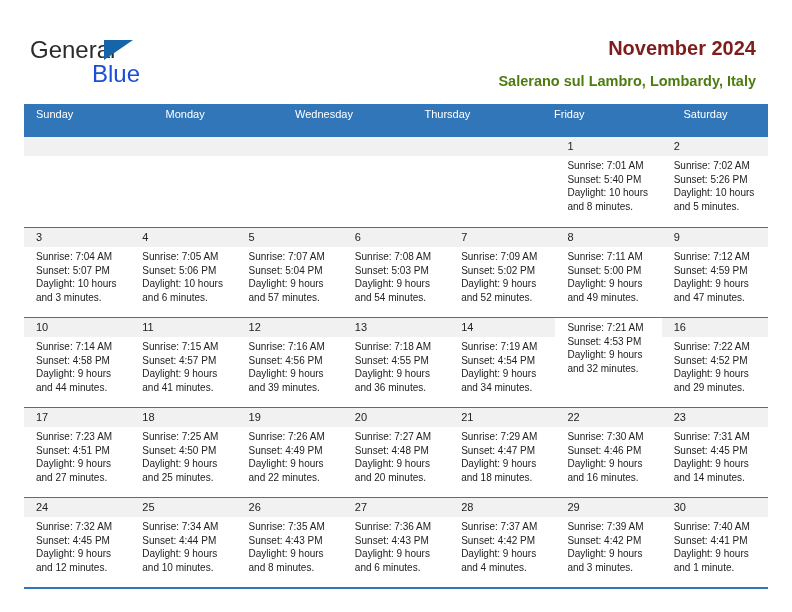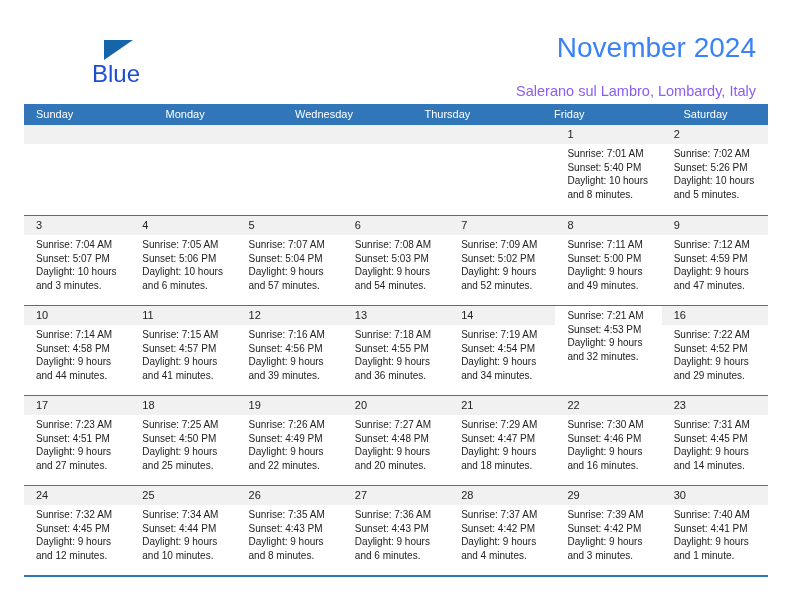--- a/index.html
+++ b/index.html
@@ -65,46 +65,46 @@
     font-weight: 400;
   }
 
   .title-block {
     position: absolute;
     right: 36px;
     top: 30px;
     text-align: right;
   }
   .cal-title {
-    font-size: 28px;
-    font-weight: 400;
-    color: #3b82f6;
+    font-size: 20px;
+    font-weight: 700;
+    color: #7f1d1d;
     line-height: 36px;
     white-space: nowrap;
   }
   .cal-subtitle {
-    margin-top: 16px;
+    margin-top: 6px;
     font-size: 14.5px;
-    font-weight: 400;
-    color: #8b5cf6;
+    font-weight: 700;
+    color: #4d7c0f;
     line-height: 18px;
     white-space: nowrap;
   }
 
   
   .calendar {
     position: absolute;
     left: 24px;
     top: 104px;
     width: 744px;
   }
   .dow-row {
     display: flex;
     width: 744px;
-    height: 21px;
+    height: 33px;
     background: #3176b9;
     gap: 33px;
   }
   .dow-cell {
     flex: 1 1 0;
     color: #ffffff;
     font-size: 11px;
     line-height: 21px;
     padding-left: 12px;
     box-sizing: border-box;
@@ -157,20 +157,21 @@
   }
 </style>
 </head>
 <body>
 
 <div class="page">
 
   <div class="header">
 
     <div class="logo">
+      <span class="logo-general">General</span>
       <span class="logo-tri"></span>
       <span class="logo-blue">Blue</span>
     </div>
 
     <div class="title-block">
       <div class="cal-title">November 2024</div>
       <div class="cal-subtitle">Salerano sul Lambro, Lombardy, Italy</div>
     </div>
 
   </div>

